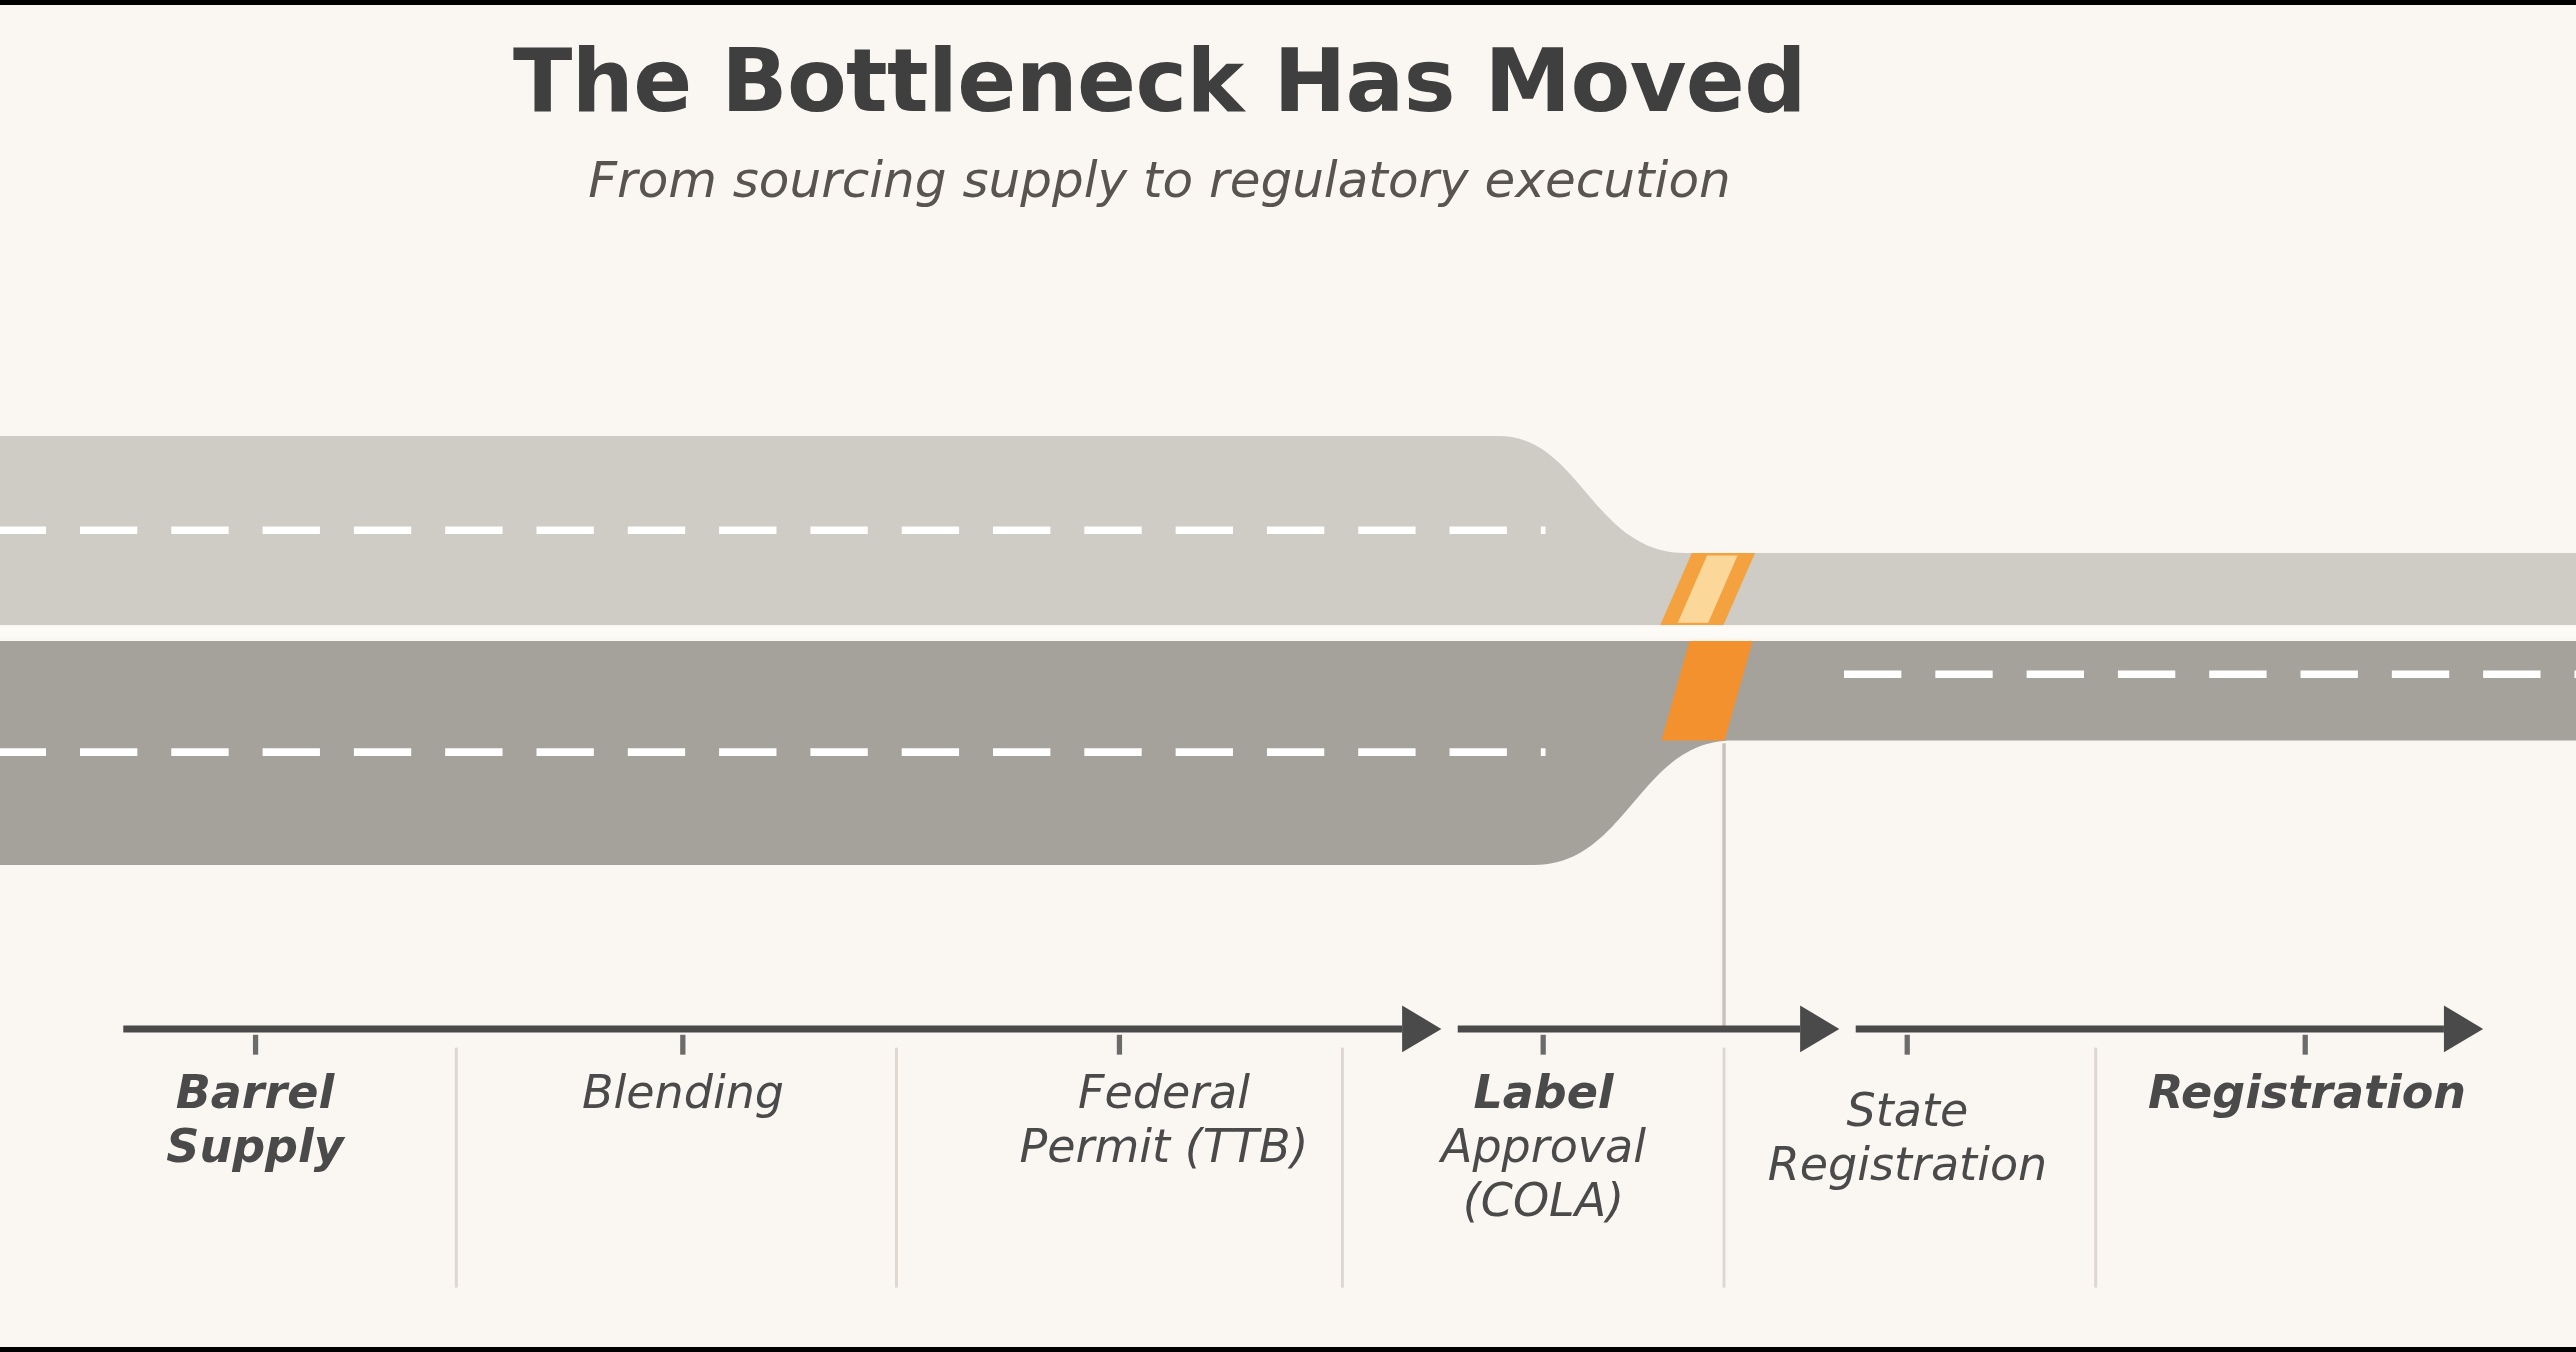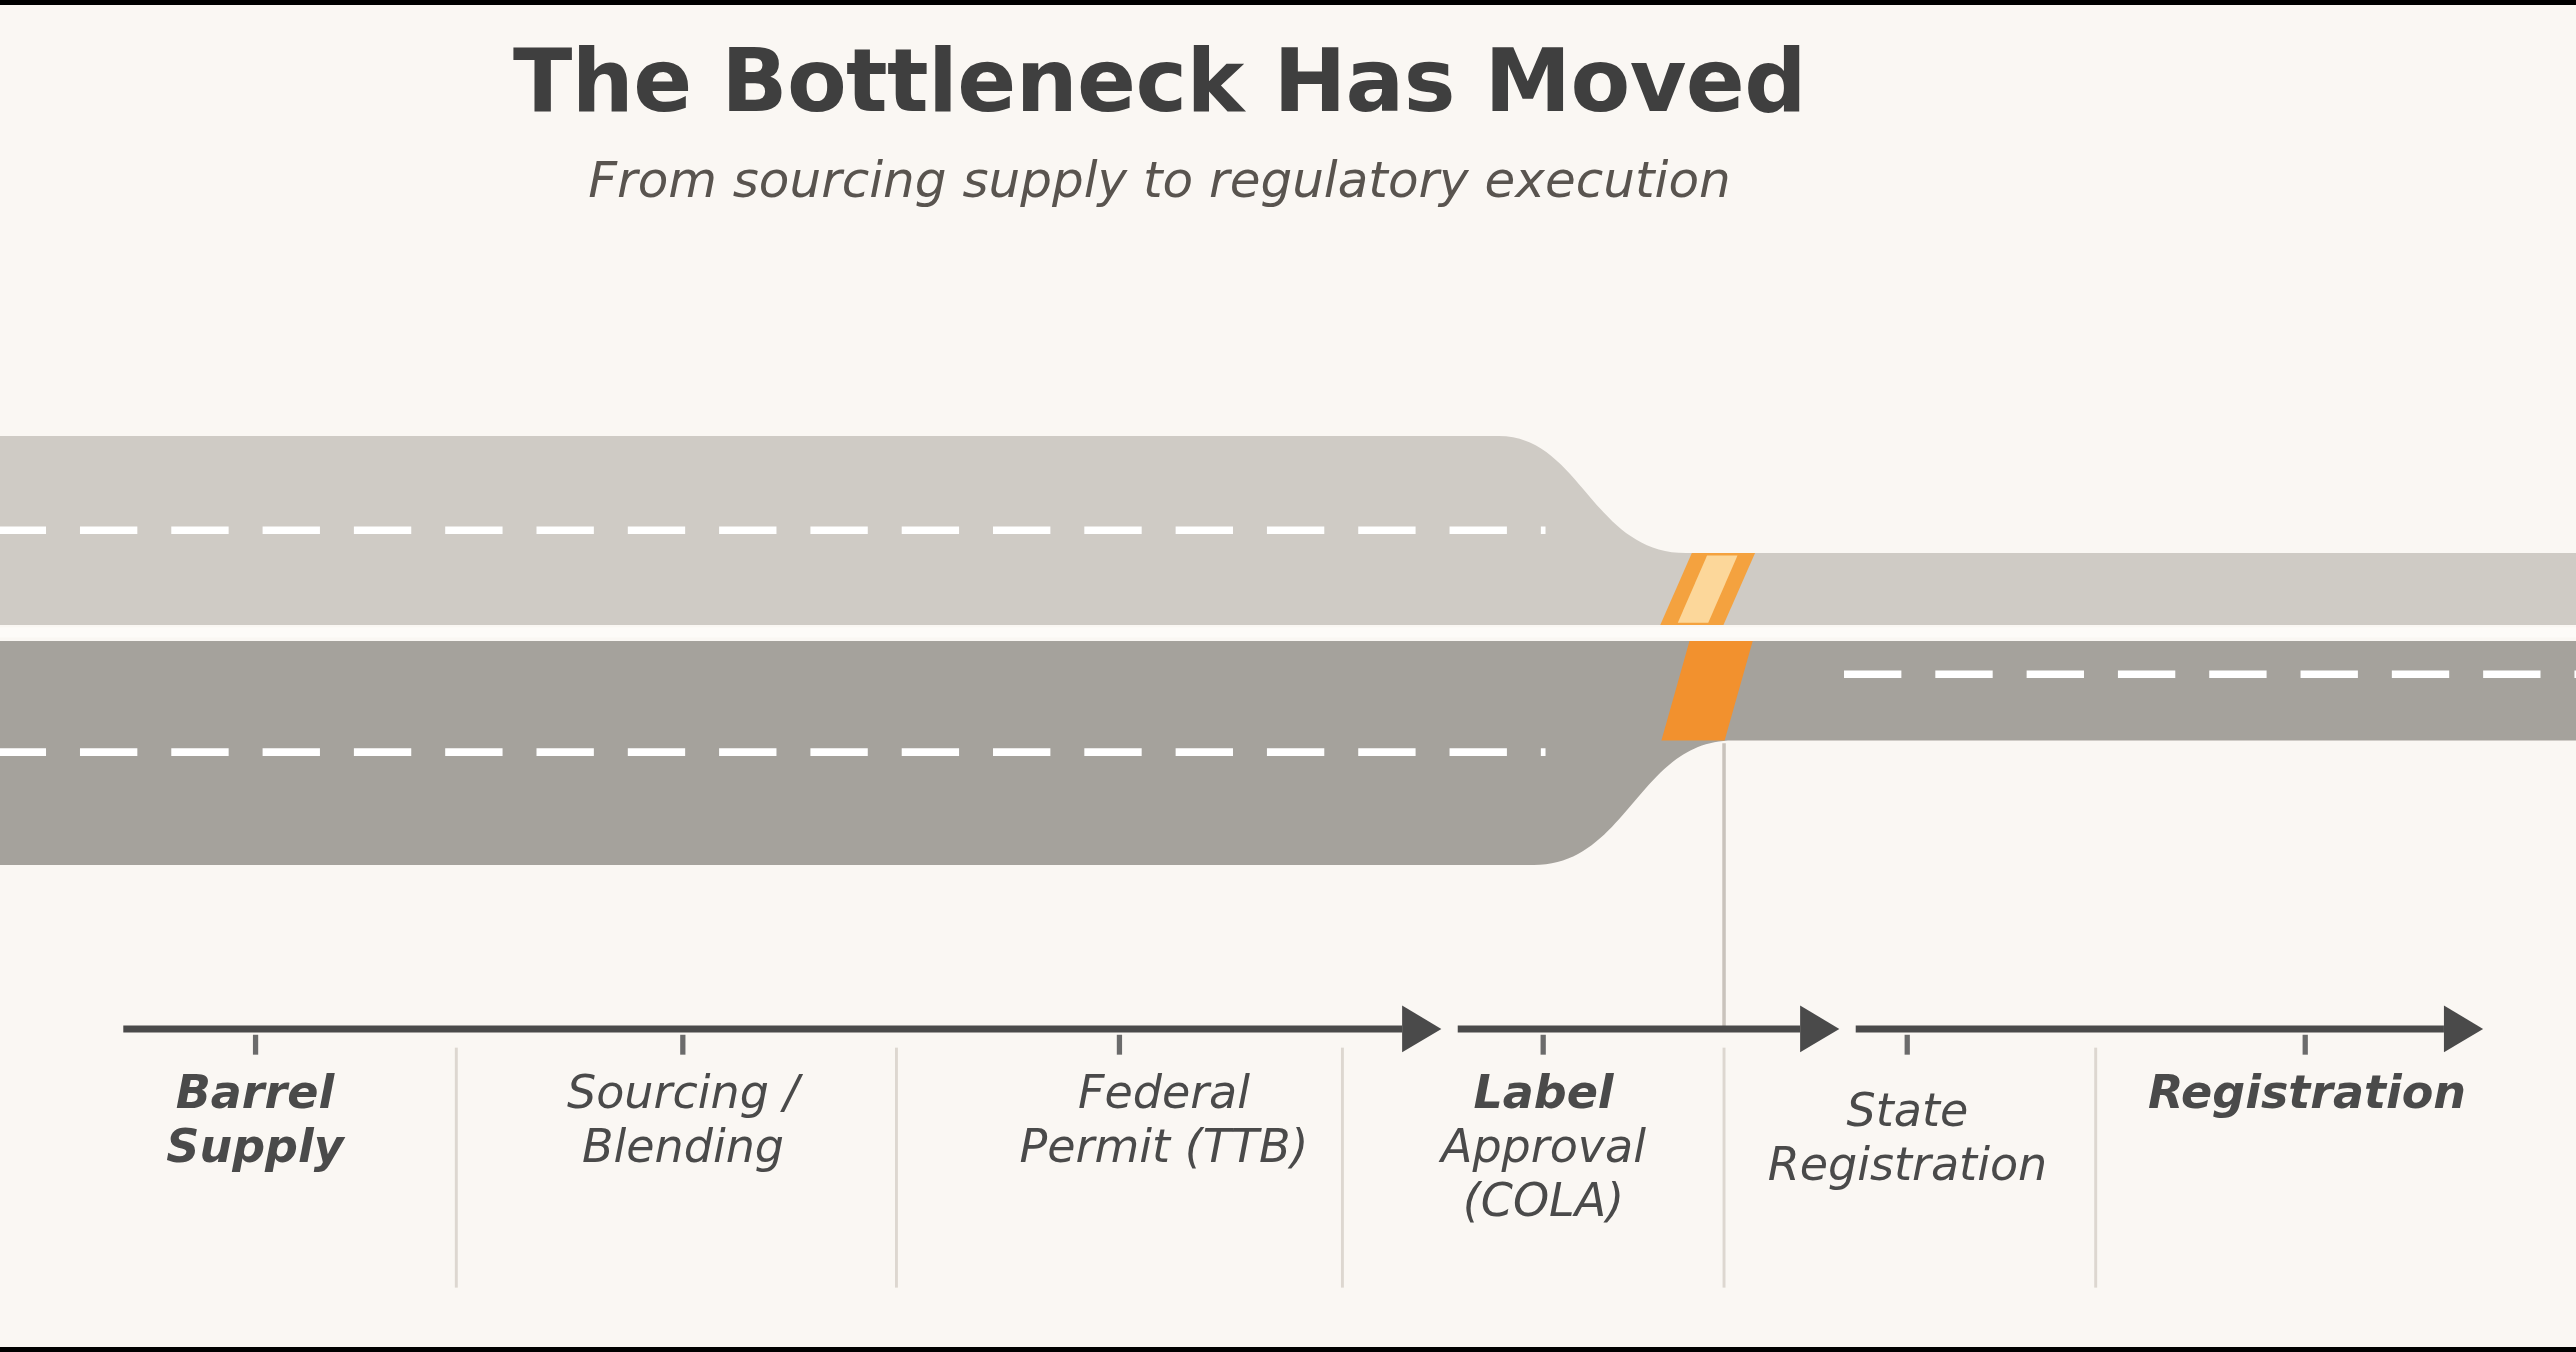--- a/index.html
+++ b/index.html
@@ -186,21 +186,20 @@
   </div>
 
   <div id="stage-labels">
 
     <div class="stage-label" style="left:91px; top:0; width:328px;">
       <span class="ln primary">Barrel</span>
       <span class="ln primary">Supply</span>
     </div>
 
     <div class="stage-label" style="left:519px; top:0; width:328px;">
-      <span class="ln secondary">Sourcing /</span>
       <span class="ln secondary">Blending</span>
     </div>
 
     <div class="stage-label" style="left:953px; top:0; width:422px;">
       <span class="ln secondary">Federal</span>
       <span class="ln secondary">Permit (TTB)</span>
     </div>
 
     <div class="stage-label" style="left:1362px; top:0; width:363px;">
       <span class="ln primary">Label</span>

